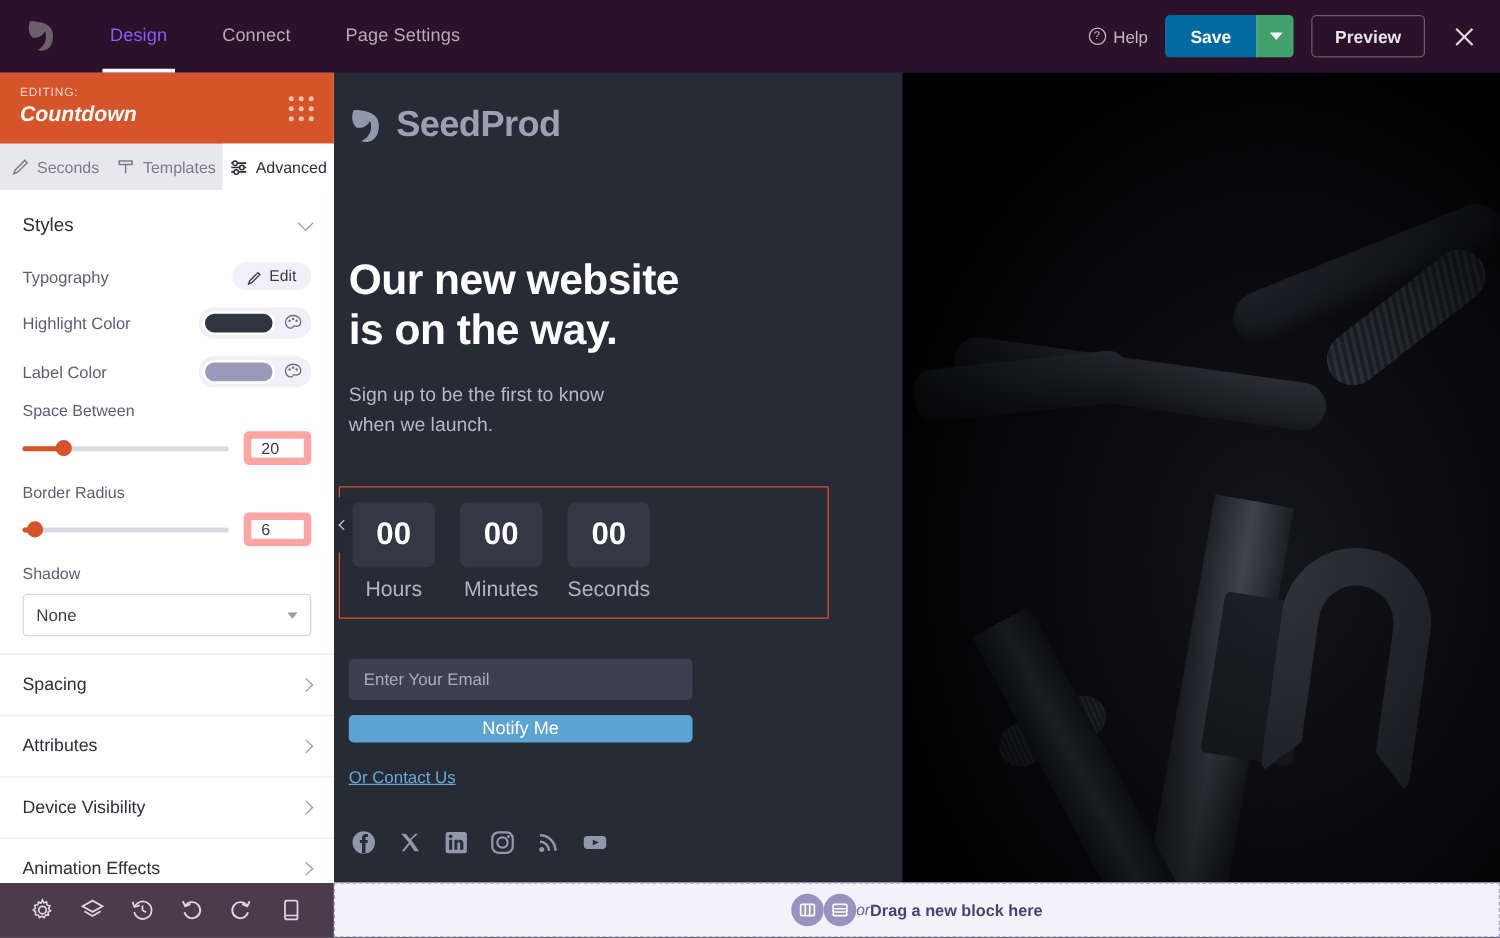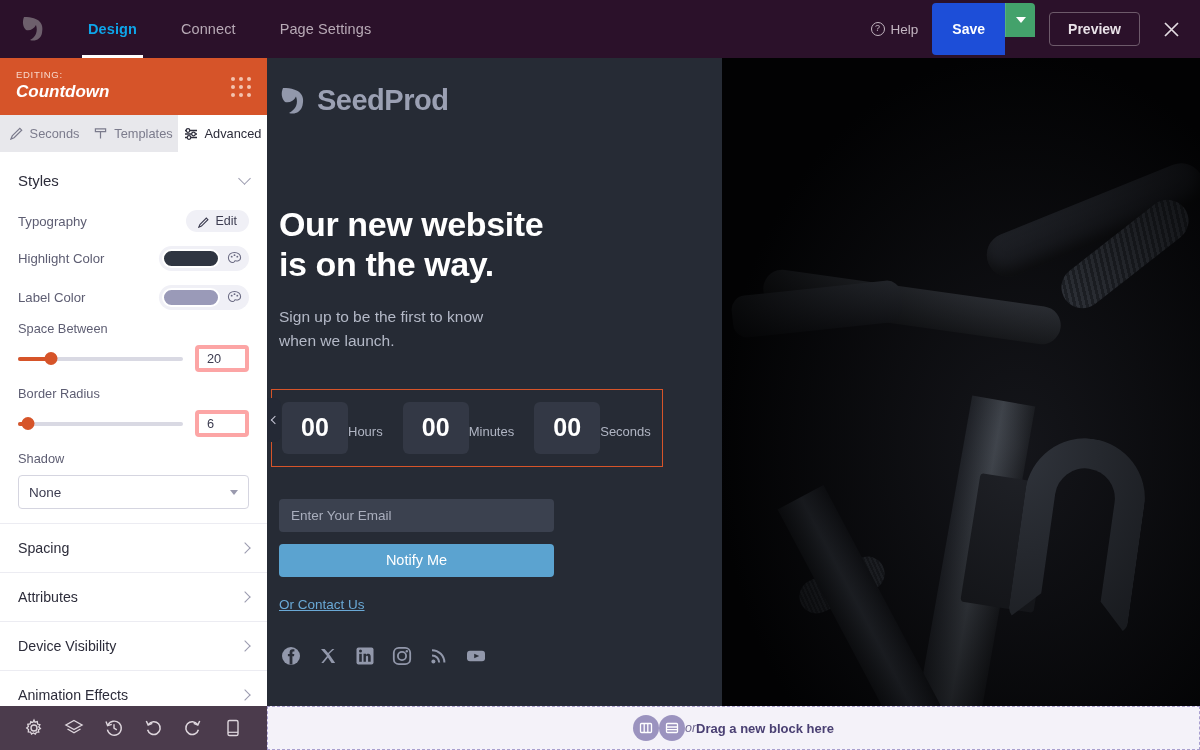--- a/index.html
+++ b/index.html
@@ -16,35 +16,35 @@
     display: flex; align-items: center; position: relative; z-index: 40;
   }
   .brand-logo { width: 66px; display: flex; align-items: center; justify-content: center; }
   .leaf { width: 26px; height: 28px; }
   .topnav { display: flex; align-items: center; height: 100%; }
   .topnav-item {
     height: 100%; display: flex; align-items: center; padding: 0 22px;
     color: #b8aab6; font-size: 14.5px; letter-spacing: .1px; cursor: pointer;
     position: relative;
   }
-  .topnav-item.active { color: #0ea5e9; font-weight: bold; }
+  .topnav-item.active { color: #8b5cf6; font-weight: normal; }
   .topnav-item.active::after {
     content: ""; position: absolute; left: 16px; right: 16px; bottom: 0;
     height: 3px; background: #ffffff;
   }
   .topbar-right { margin-left: auto; display: flex; align-items: center; padding-right: 16px; gap: 14px; }
   .help-btn { display: flex; align-items: center; gap: 6px; color: #c3b6c1; font-size: 13.5px; cursor: pointer; }
   .help-circle {
     width: 14px; height: 14px; border: 1.4px solid #c3b6c1; border-radius: 50%;
     font-size: 9px; line-height: 11.5px; text-align: center; color: #c3b6c1;
   }
   .save-group { display: flex; border-radius: 4px; overflow: hidden; }
   .save-btn {
-    background: #1d4ed8; color: #fff; font-size: 14px; font-weight: bold;
-    padding: 0 20px; height: 52px; display: flex; align-items: center; cursor: pointer;
+    background: #0369a1; color: #fff; font-size: 14px; font-weight: bold;
+    padding: 0 20px; height: 34px; display: flex; align-items: center; cursor: pointer;
   }
   .save-caret {
     background: #43a26b; width: 30px; height: 34px; display: flex; align-items: center;
     justify-content: center; cursor: pointer; border-left: 1px solid #57b07c;
   }
   .caret-down { width: 0; height: 0; border-left: 5px solid transparent; border-right: 5px solid transparent; border-top: 6px solid #fff; }
   .preview-btn {
     border: 1px solid #6d5a6a; color: #e9e2e8; font-size: 14px; font-weight: bold;
     padding: 0 18px; height: 34px; display: flex; align-items: center;
     border-radius: 4px; cursor: pointer; background: transparent;
@@ -91,21 +91,21 @@
   .palette { width: 15px; height: 15px; }
 
   .field-block { padding: 4px 18px 2px 18px; }
   .field-label { font-size: 12.8px; color: #5d5d72; margin-bottom: 9px; }
   .slider-row { display: flex; align-items: center; gap: 12px; margin-bottom: 8px; }
   .slider { flex: 1; position: relative; height: 18px; display: flex; align-items: center; cursor: pointer; }
   .track { width: 100%; height: 4px; background: #d9d9e3; border-radius: 2px; }
   .track-fill { position: absolute; left: 0; height: 4px; background: #d65429; border-radius: 2px; }
   .thumb { position: absolute; width: 13px; height: 13px; border-radius: 50%; background: #d65429; transform: translateX(-50%); }
   .numbox {
-    width: 54px; height: 27px; border: 4px solid #fca5a5; border-radius: 4px;
+    width: 54px; height: 27px; border: 6px solid #fca5a5; border-radius: 4px;
     font-size: 12.8px; color: #3c3c50; display: flex; align-items: center; padding: 0 8px; background: #fff;
   }
   .select {
     margin: 4px 18px 0 18px; height: 34px; border: 1px solid #d5d5e0; border-radius: 4px;
     display: flex; align-items: center; padding: 0 10px; font-size: 13.5px; color: #3c3c50; cursor: pointer;
   }
   .select .arrow { margin-left: auto; width: 0; height: 0; border-left: 4.5px solid transparent; border-right: 4.5px solid transparent; border-top: 5.5px solid #9a9aae; }
 
   .acc-item {
     display: flex; align-items: center; padding: 16px 18px; border-top: 1px solid #ececf2;
@@ -137,35 +137,35 @@
 
   .sp-logo { display: flex; align-items: center; gap: 10px; padding: 0 12px 0 12px; margin-left: 0; }
   .sp-leaf { width: 28px; height: 30px; }
   .sp-word { font-size: 29px; color: #9ba0b3; font-weight: bold; letter-spacing: -.5px; }
 
   .headline { color: #ffffff; font-size: 34px; font-weight: bold; line-height: 1.17; margin: 88px 0 0 12px; letter-spacing: -.4px; }
   .subcopy { color: #b4b9c7; font-size: 15.5px; line-height: 1.55; margin: 20px 0 0 12px; }
 
   .cd-wrap { margin: 36px 0 0 4px; padding: 12px 10px; border: 1px solid #d65429; width: 392px; position: relative; }
   .cd-row { display: flex; gap: 20px; }
-  .cd-cell { display: flex; flex-direction: row; align-items: center; text-align: center; }
+  .cd-cell { display: flex; flex-direction: column; align-items: center; text-align: center; }
   .cd-box {
     width: 66px; height: 52px; background: #333845; border-radius: 6px;
     display: flex; align-items: center; justify-content: center;
     color: #ffffff; font-size: 25px; font-weight: bold;
   }
-  .cd-lbl { color: #b0b5c3; font-size: 13px; margin-top: 8px; }
+  .cd-lbl { color: #b0b5c3; font-size: 17px; margin-top: 8px; }
 
   .email-input {
     margin: 32px 0 0 12px; width: 275px; height: 33px; background: #3b414f;
     border-radius: 4px; display: flex; align-items: center; padding: 0 12px;
     color: #a9aebd; font-size: 13.5px; cursor: text;
   }
   .notify-btn {
-    margin: 12px 0 0 12px; width: 275px; height: 33px; background: #5ba3d0;
+    margin: 12px 0 0 12px; width: 275px; height: 22px; background: #5ba3d0;
     border-radius: 4px; display: flex; align-items: center; justify-content: center;
     color: #ffffff; font-size: 14.5px; cursor: pointer;
   }
   .contact-link {
     margin: 20px 0 0 12px; color: #6aa9d6; font-size: 13.5px;
     text-decoration: underline; cursor: pointer; display: inline-block;
   }
   .socials { display: flex; gap: 17px; margin: 33px 0 0 14px; }
   .soc { width: 20px; height: 20px; cursor: pointer; }
 

